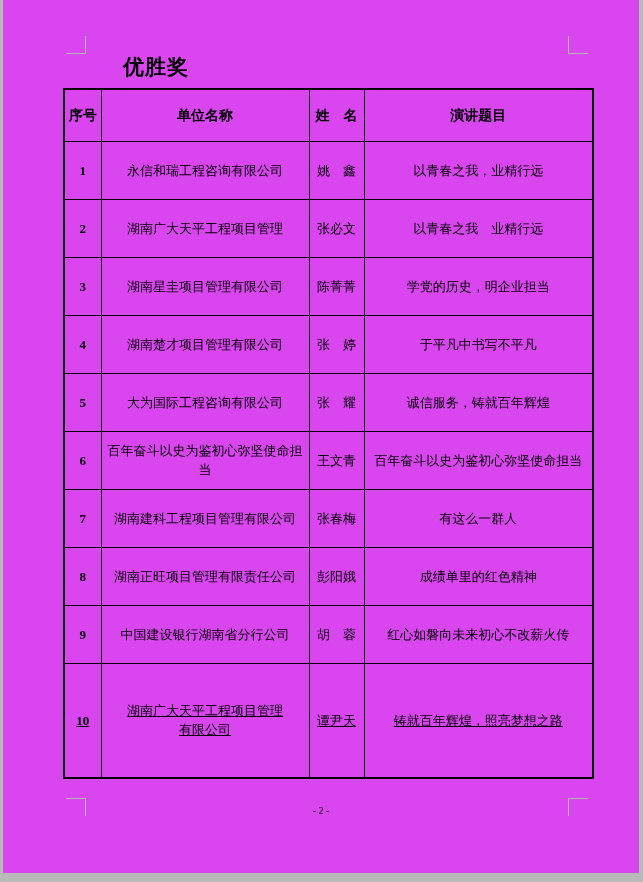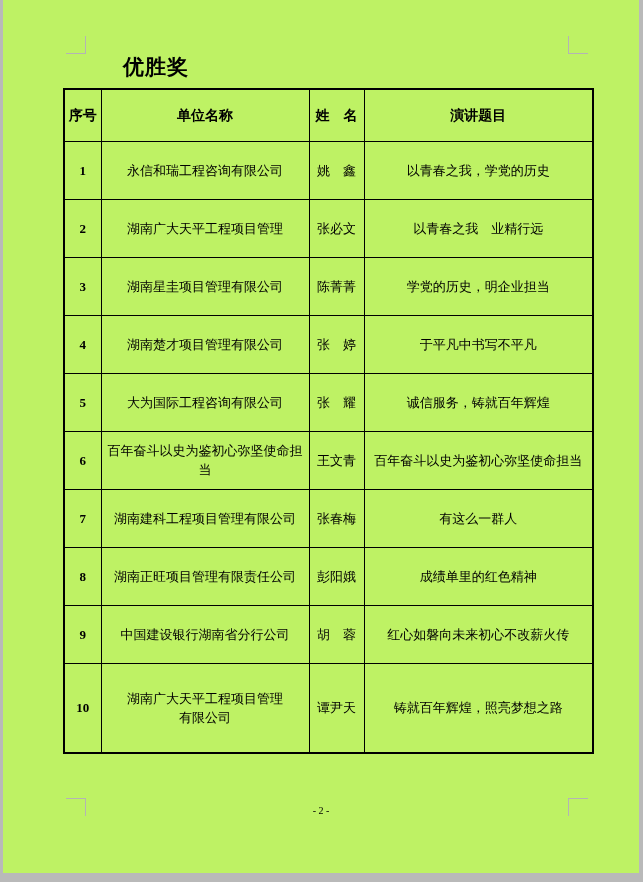--- a/index.html
+++ b/index.html
@@ -7,21 +7,21 @@
     width: 643px; height: 882px;
     position: relative;
     background: #b9b9b9;
     font-family: "Liberation Serif", "DejaVu Serif", serif;
     color: #000;
     overflow: hidden;
   }
   .page {
     position: absolute;
     left: 3px; right: 4px; top: 0; bottom: 9px;
-    background: #bef264;
+    background: #d946ef;
   }
   .crop-mark { position: absolute; width: 19px; height: 17px; }
   .crop-tl { left: 63px; top: 36px;  border-right: 1px solid #b4b4b4; border-bottom: 1px solid #b4b4b4; }
   .crop-tr { left: 565px; top: 36px; border-left: 1px solid #b4b4b4;  border-bottom: 1px solid #b4b4b4; }
   .crop-bl { left: 63px; top: 798px; border-right: 1px solid #b4b4b4; border-top: 1px solid #b4b4b4; }
   .crop-br { left: 565px; top: 798px; border-left: 1px solid #b4b4b4; border-top: 1px solid #b4b4b4; }
 
   .doc-title {
     position: absolute;
     left: 120px; top: 53px;
@@ -48,21 +48,21 @@
   table.awards th, table.awards td {
     border: 1px solid #000;
     text-align: center;
     vertical-align: middle;
     padding: 0 2px;
     font-size: 13px;
     line-height: 19px;
   }
   table.awards thead tr { height: 52px; }
   table.awards tbody tr { height: 58px; }
-  table.awards tbody tr.tall { height: 90px; }
+  table.awards tbody tr.tall { height: 115px; text-decoration: underline; }
   table.awards th {
     font-weight: bold;
     font-size: 14px;
   }
   td.cell-no { font-weight: bold; font-size: 14px; }
   td.cell-company { white-space: pre-line; }
 
   .page-number {
     position: absolute;
     left: 0; top: 805px;
@@ -96,21 +96,21 @@
         <th>单位名称</th>
         <th>姓　名</th>
         <th>演讲题目</th>
       </tr>
     </thead>
     <tbody>
       <tr>
         <td class="cell-no">1</td>
         <td class="cell-company">永信和瑞工程咨询有限公司</td>
         <td class="cell-name">姚　鑫</td>
-        <td class="cell-topic">以青春之我，学党的历史</td>
+        <td class="cell-topic">以青春之我，业精行远</td>
       </tr>
       <tr>
         <td class="cell-no">2</td>
         <td class="cell-company">湖南广大天平工程项目管理</td>
         <td class="cell-name">张必文</td>
         <td class="cell-topic">以青春之我　业精行远</td>
       </tr>
       <tr>
         <td class="cell-no">3</td>
         <td class="cell-company">湖南星圭项目管理有限公司</td>

